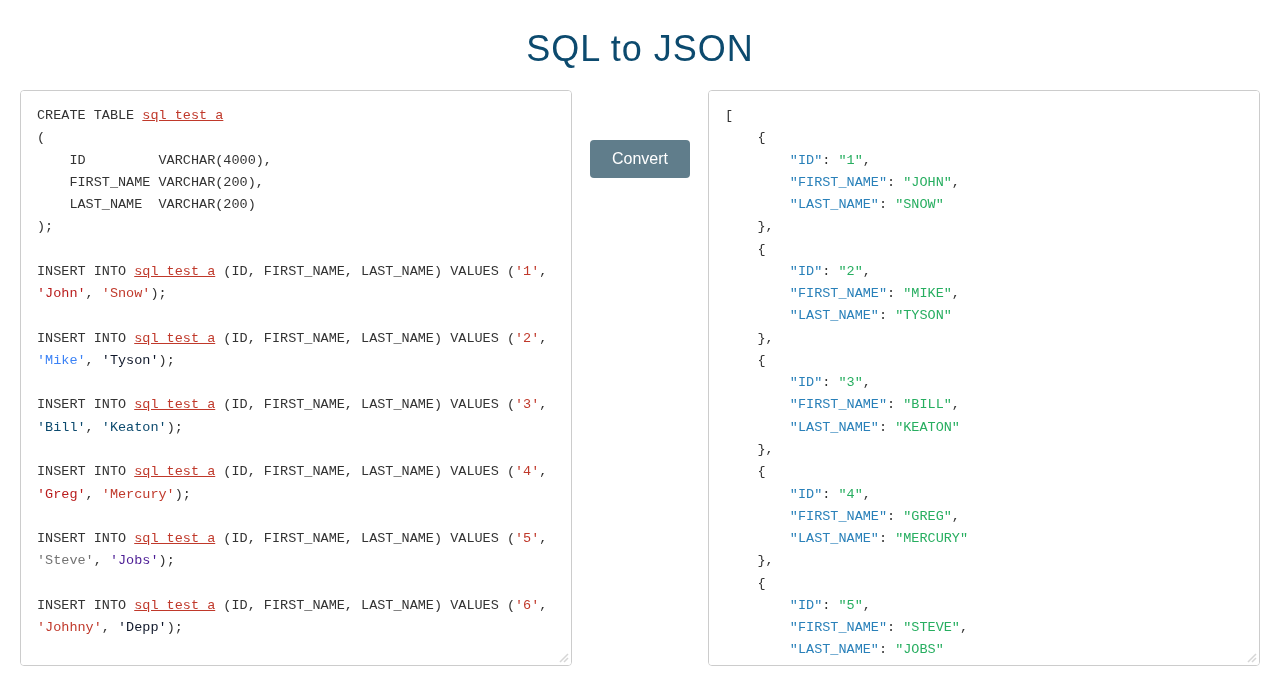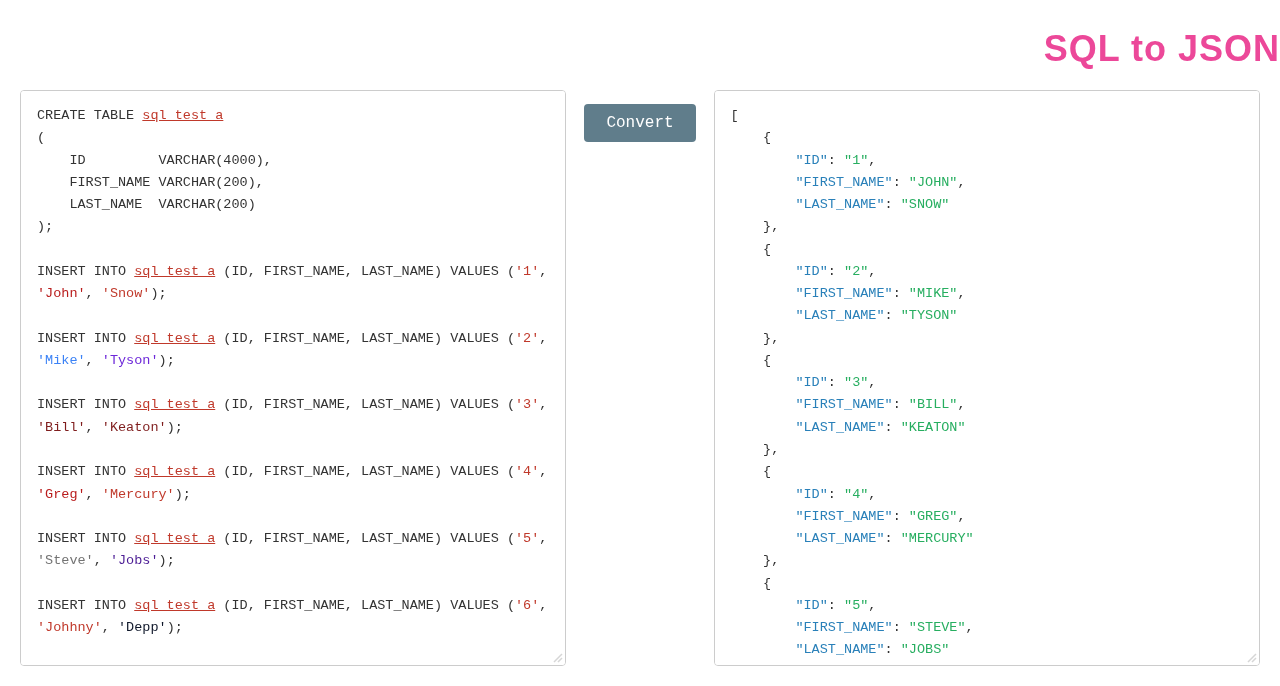--- a/index.html
+++ b/index.html
@@ -8,24 +8,24 @@
       padding: 0;
     }
 
     body {
       font-family: -apple-system, BlinkMacSystemFont, 'Segoe UI', Arial, sans-serif;
       background: #ffffff;
       color: #333;
     }
 
     .page-title {
-      text-align: right;
+      text-align: center;
       font-size: 36px;
-      font-weight: 700;
-      color: #ec4899;
+      font-weight: 400;
+      color: #0c4a6e;
       padding: 28px 0 20px 0;
       letter-spacing: 1px;
     }
 
     .main-layout {
       display: flex;
       flex-direction: row;
       align-items: flex-start;
       padding: 0 20px 20px 20px;
       gap: 0;
@@ -50,21 +50,22 @@
     }
 
     .convert-btn {
       background: #607d8b;
       color: #fff;
       border: none;
       border-radius: 4px;
       padding: 10px 22px;
       font-size: 16px;
       cursor: pointer;
-      font-family: Liberation Mono, monospace;
+      font-family: Liberation Sans, sans-serif;
+      margin-top: 36px;
     }
 
     .json-panel {
       flex: 1;
       border: 1px solid #ccc;
       border-radius: 4px;
       overflow: hidden;
       height: 100%;
       position: relative;
     }
@@ -119,24 +120,24 @@
 (
     ID         VARCHAR(4000),
     FIRST_NAME VARCHAR(200),
     LAST_NAME  VARCHAR(200)
 );
 
 INSERT INTO <span style="color:#c0392b;text-decoration:underline">sql_test_a</span> (ID, FIRST_NAME, LAST_NAME) VALUES (<span style="color:#c0392b">'1'</span>,
 <span style="color:#b91c1c">'John'</span>, <span style="color:#c0392b">'Snow'</span>);
 
 INSERT INTO <span style="color:#c0392b;text-decoration:underline">sql_test_a</span> (ID, FIRST_NAME, LAST_NAME) VALUES (<span style="color:#c0392b">'2'</span>,
-<span style="color:#3b82f6">'Mike'</span>, <span style="color:#6d28d9">'Tyson'</span>);
+<span style="color:#3b82f6">'Mike'</span>, <span style="color:#0f172a">'Tyson'</span>);
 
 INSERT INTO <span style="color:#c0392b;text-decoration:underline">sql_test_a</span> (ID, FIRST_NAME, LAST_NAME) VALUES (<span style="color:#c0392b">'3'</span>,
-<span style="color:#7f1d1d">'Bill'</span>, <span style="color:#7f1d1d">'Keaton'</span>);
+<span style="color:#0c4a6e">'Bill'</span>, <span style="color:#0c4a6e">'Keaton'</span>);
 
 INSERT INTO <span style="color:#c0392b;text-decoration:underline">sql_test_a</span> (ID, FIRST_NAME, LAST_NAME) VALUES (<span style="color:#c0392b">'4'</span>,
 <span style="color:#b91c1c">'Greg'</span>, <span style="color:#c0392b">'Mercury'</span>);
 
 INSERT INTO <span style="color:#c0392b;text-decoration:underline">sql_test_a</span> (ID, FIRST_NAME, LAST_NAME) VALUES (<span style="color:#c0392b">'5'</span>,
 <span style="color:#737373">'Steve'</span>, <span style="color:#4c1d95">'Jobs'</span>);
 
 INSERT INTO <span style="color:#c0392b;text-decoration:underline">sql_test_a</span> (ID, FIRST_NAME, LAST_NAME) VALUES (<span style="color:#c0392b">'6'</span>,
 <span style="color:#c0392b">'Johhny'</span>, <span style="color:#0f172a">'Depp'</span>);</div>
     <svg class="resize-handle-br" viewBox="0 0 10 10">

